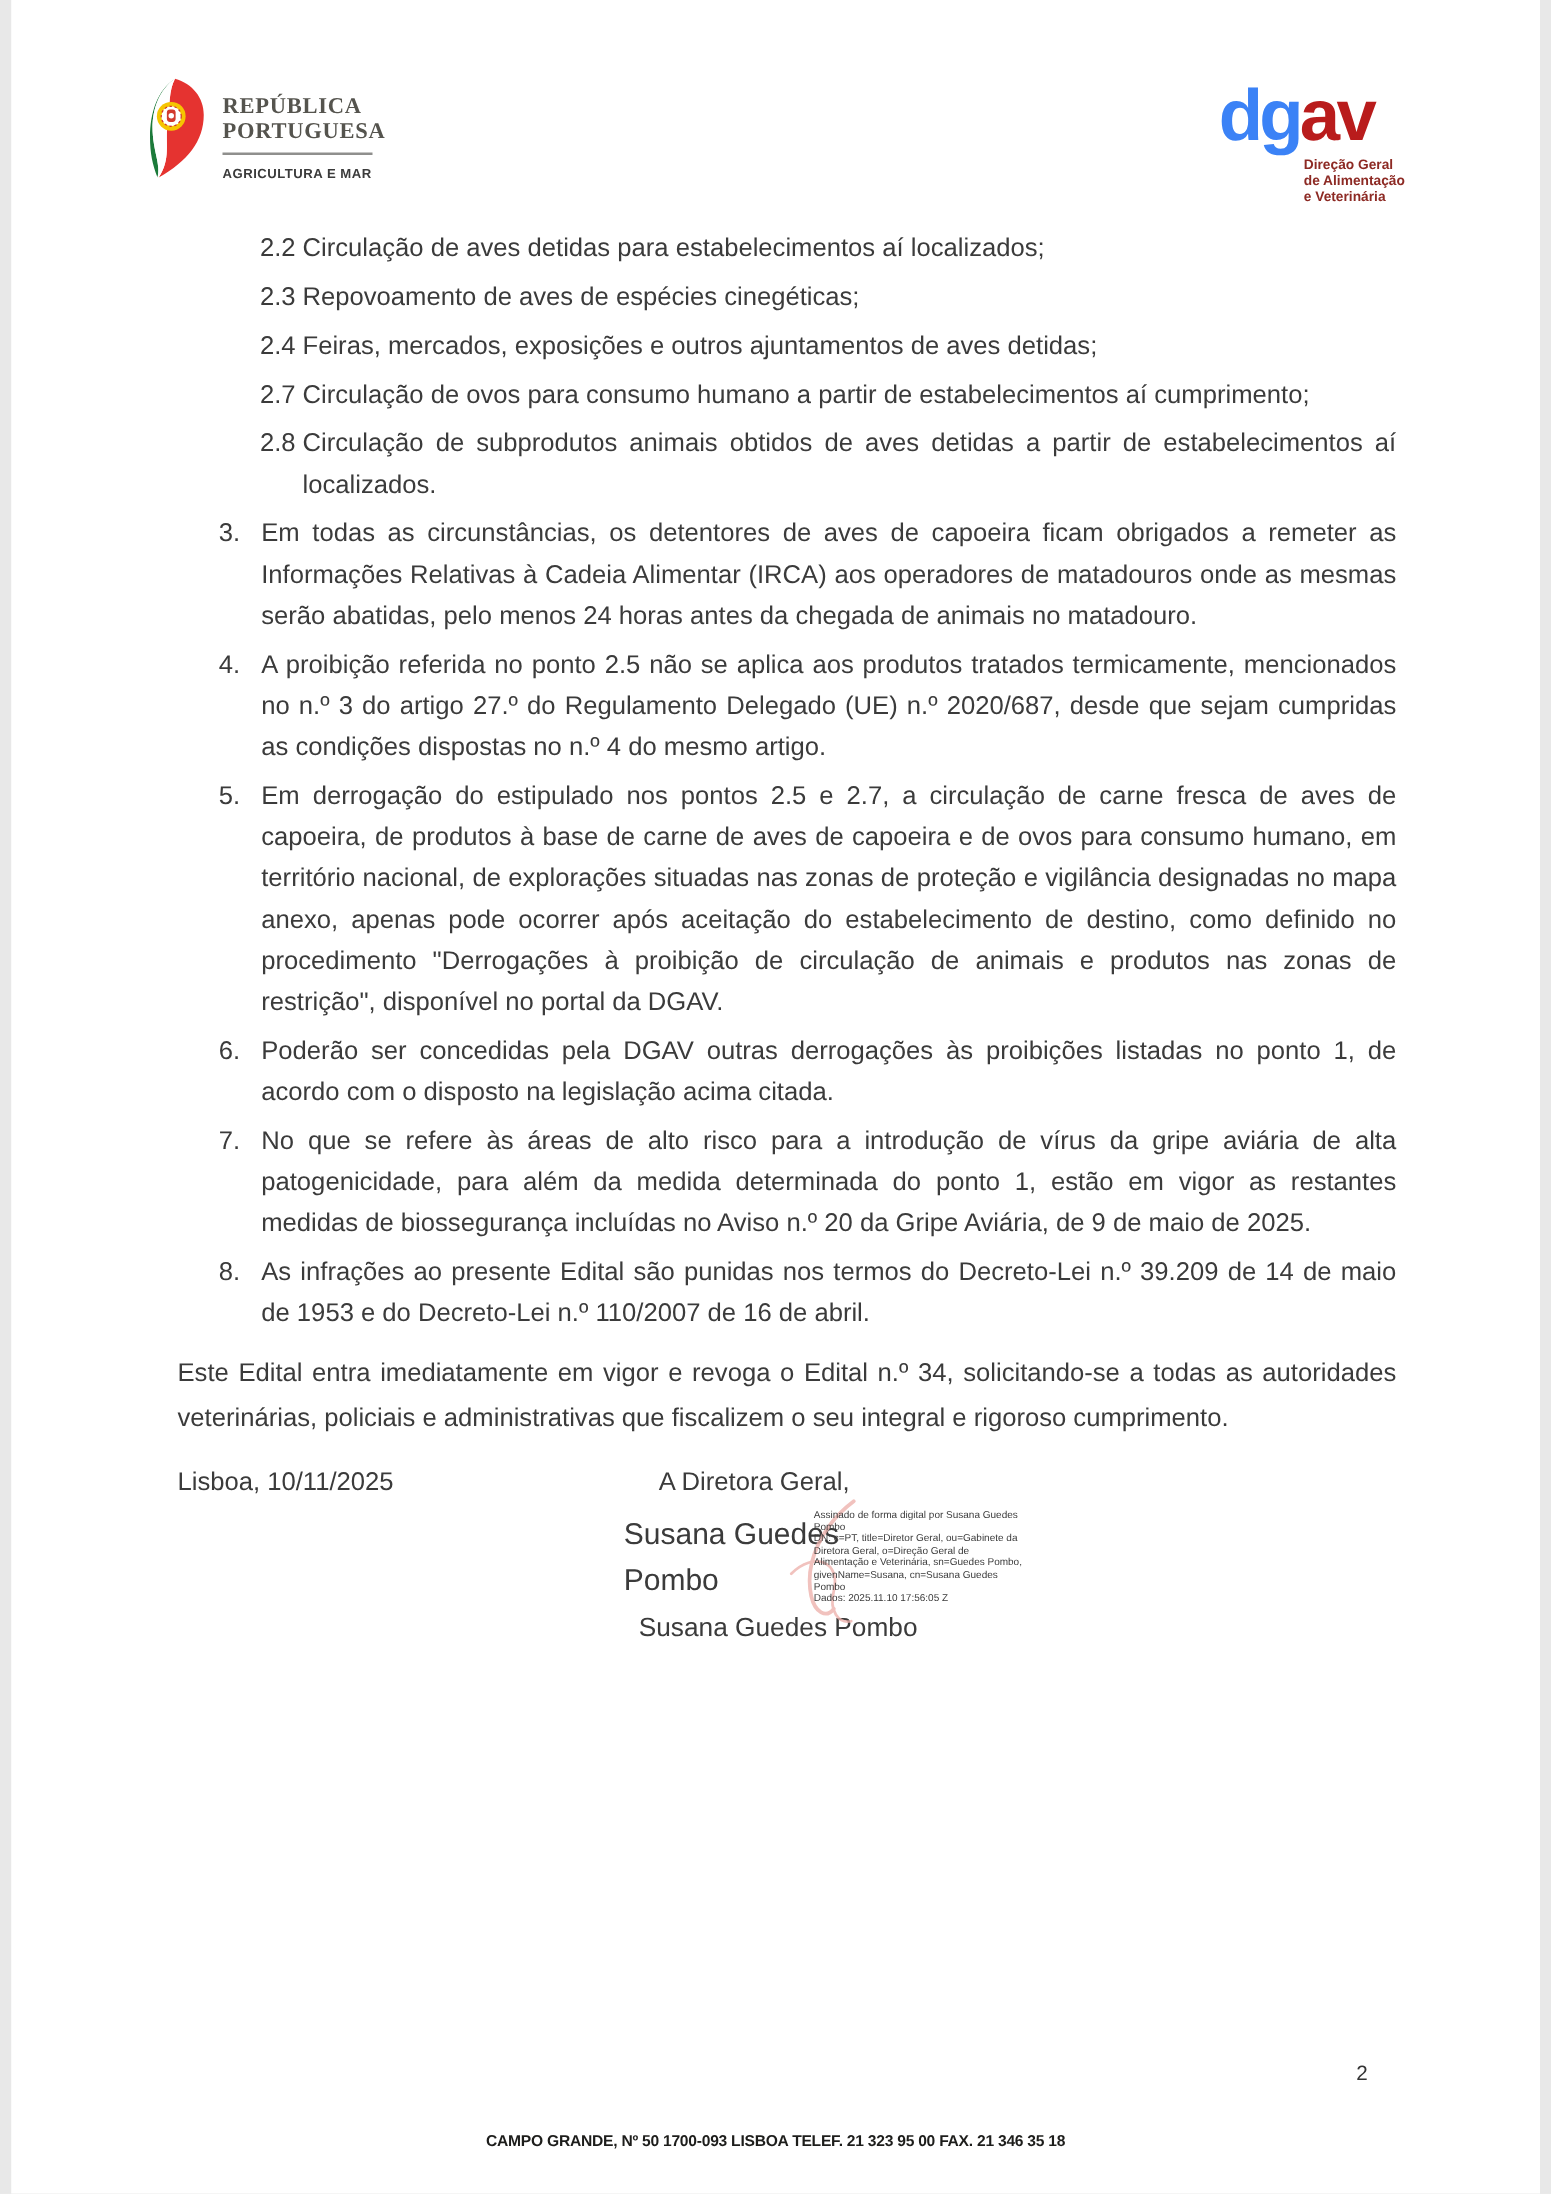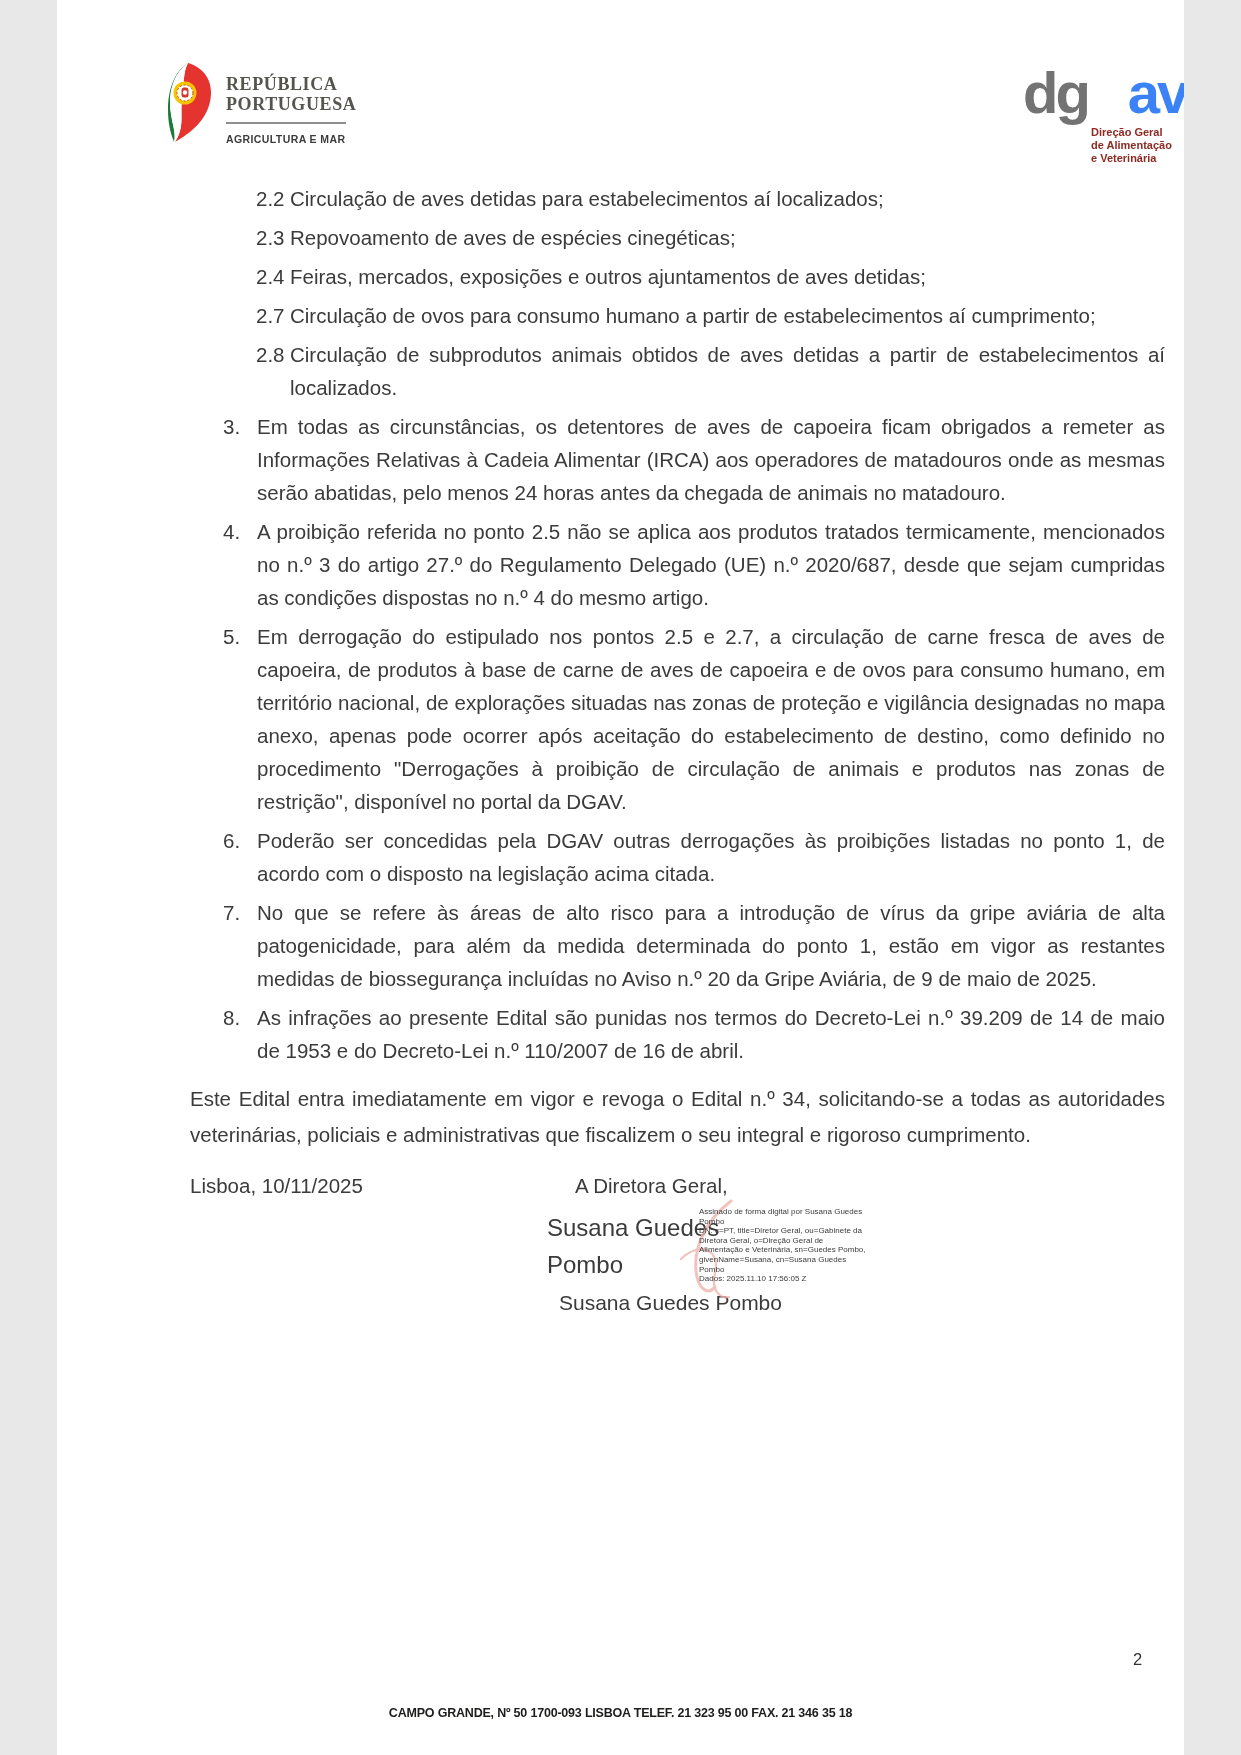--- a/index.html
+++ b/index.html
@@ -1,18 +1,18 @@
 <!DOCTYPE html>
 <html lang="pt"><head>
 <meta charset="utf-8">
 <style>
   html,body{margin:0;padding:0;background:#e8e8e8;}
   .page{
     position:relative;
-    width:1127px;height:1755px;
+    width:1223px;height:1755px;
     margin:0 auto;
     background:#ffffff;
     font-family:"Liberation Sans", sans-serif;
     color:#3b3b3b;
     overflow:hidden;
   }
 
   
   .gov-logo{position:absolute;left:110px;top:62px;display:flex;align-items:flex-start;}
   .gov-flag{width:46px;height:82px;flex:0 0 auto;}
@@ -20,22 +20,22 @@
   .gov-title{
     font-family:"Liberation Serif", serif;
     font-weight:700;font-size:18px;line-height:19.5px;
     letter-spacing:0.6px;color:#55544e;
   }
   .gov-divider{width:120px;height:2px;background:#8f8f8d;margin:8px 0 9px;}
   .gov-dept{font-size:10.5px;font-weight:700;letter-spacing:0.4px;color:#3b3b3b;}
 
   .dgav{position:absolute;left:966px;top:64px;width:190px;}
   .dgav-word{font-size:58px;font-weight:700;letter-spacing:-3px;line-height:1;}
-  .dgav-word .dg{color:#737373;}
-  .dgav-word .av{color:#3b82f6;margin-left:40px;}
+  .dgav-word .dg{color:#3b82f6;}
+  .dgav-word .av{color:#b91c1c;}
   .dgav-tagline{
     margin-left:68px;margin-top:4px;
     font-size:11px;font-weight:700;line-height:13px;
     color:#8d2a24;white-space:pre-line;
   }
 
   
   .content{
     position:absolute;left:133px;top:182px;width:975px;
     font-size:20.5px;line-height:33px;

